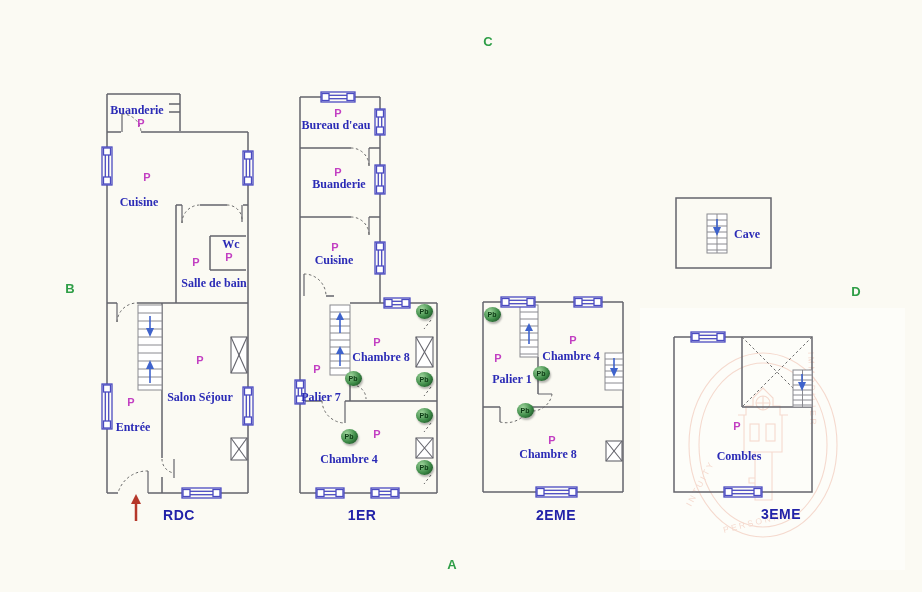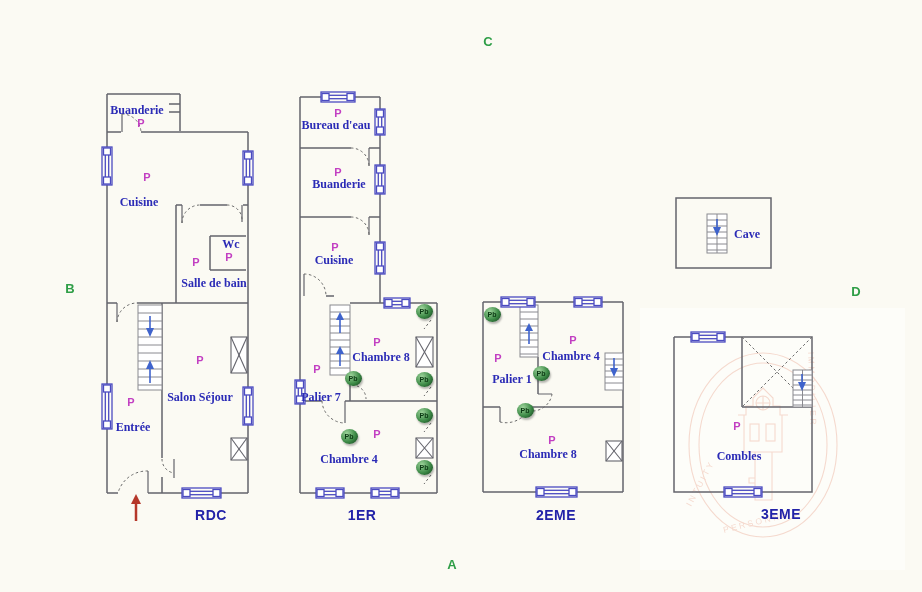--- a/index.html
+++ b/index.html
@@ -353,21 +353,21 @@
   <div class="lbl pmark" style="left:147px;top:177px;">P</div>
   <div class="lbl room" style="left:139px;top:202px;">Cuisine</div>
   <div class="lbl room" style="left:231px;top:244px;">Wc</div>
   <div class="lbl pmark" style="left:229px;top:257px;">P</div>
   <div class="lbl pmark" style="left:196px;top:262px;">P</div>
   <div class="lbl room" style="left:214px;top:283px;text-align:center;">Salle de bain</div>
   <div class="lbl pmark" style="left:200px;top:360px;">P</div>
   <div class="lbl room" style="left:200px;top:397px;">Salon Séjour</div>
   <div class="lbl pmark" style="left:131px;top:402px;">P</div>
   <div class="lbl room" style="left:133px;top:427px;">Entrée</div>
-  <div class="lbl floorlbl" style="left:179px;top:515px;margin-left:32px;">RDC</div>
+  <div class="lbl floorlbl" style="left:179px;top:515px;">RDC</div>
 
   <div class="lbl pmark" style="left:338px;top:113px;">P</div>
   <div class="lbl room" style="left:336px;top:125px;">Bureau d'eau</div>
   <div class="lbl pmark" style="left:338px;top:172px;">P</div>
   <div class="lbl room" style="left:339px;top:184px;">Buanderie</div>
   <div class="lbl pmark" style="left:335px;top:247px;">P</div>
   <div class="lbl room" style="left:334px;top:260px;">Cuisine</div>
   <div class="lbl pmark" style="left:377px;top:342px;">P</div>
   <div class="lbl room" style="left:381px;top:357px;">Chambre 8</div>
   <div class="lbl pmark" style="left:317px;top:369px;">P</div>

